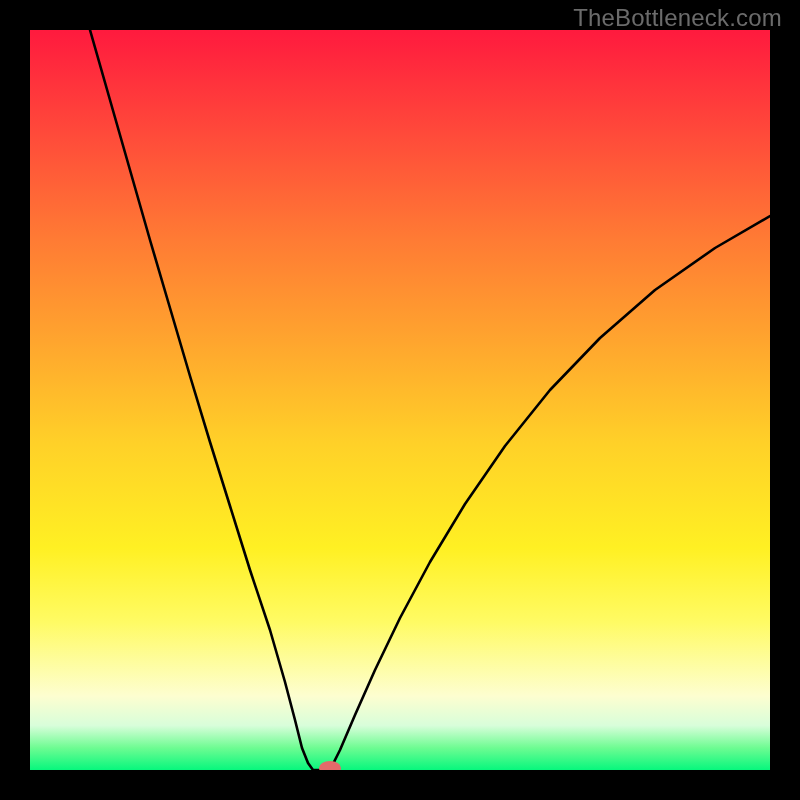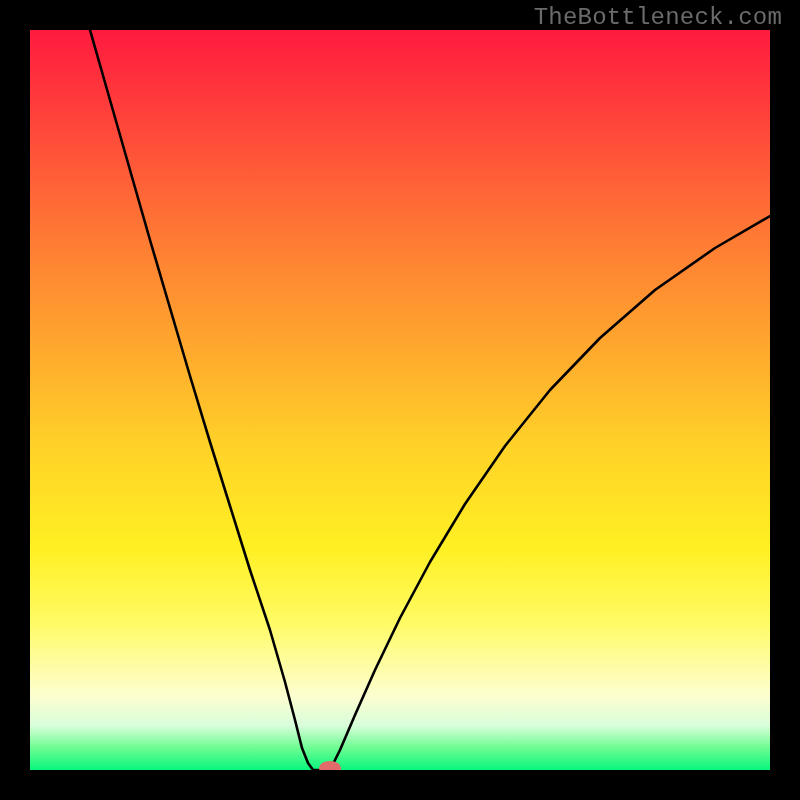--- a/index.html
+++ b/index.html
@@ -7,21 +7,21 @@
   .frame {
     position: relative;
     width: 800px;
     height: 800px;
     background: #000;
   }
   .watermark {
     position: absolute;
     top: 4px;
     right: 18px;
-    font-family: Liberation Mono, monospace;
+    font-family: Liberation Sans, sans-serif;
     font-size: 24px;
     font-weight: 500;
     color: #6b6b6b;
     letter-spacing: 0.2px;
     z-index: 10;
   }
   .plot {
     position: absolute;
     left: 30px;
     top: 30px;

